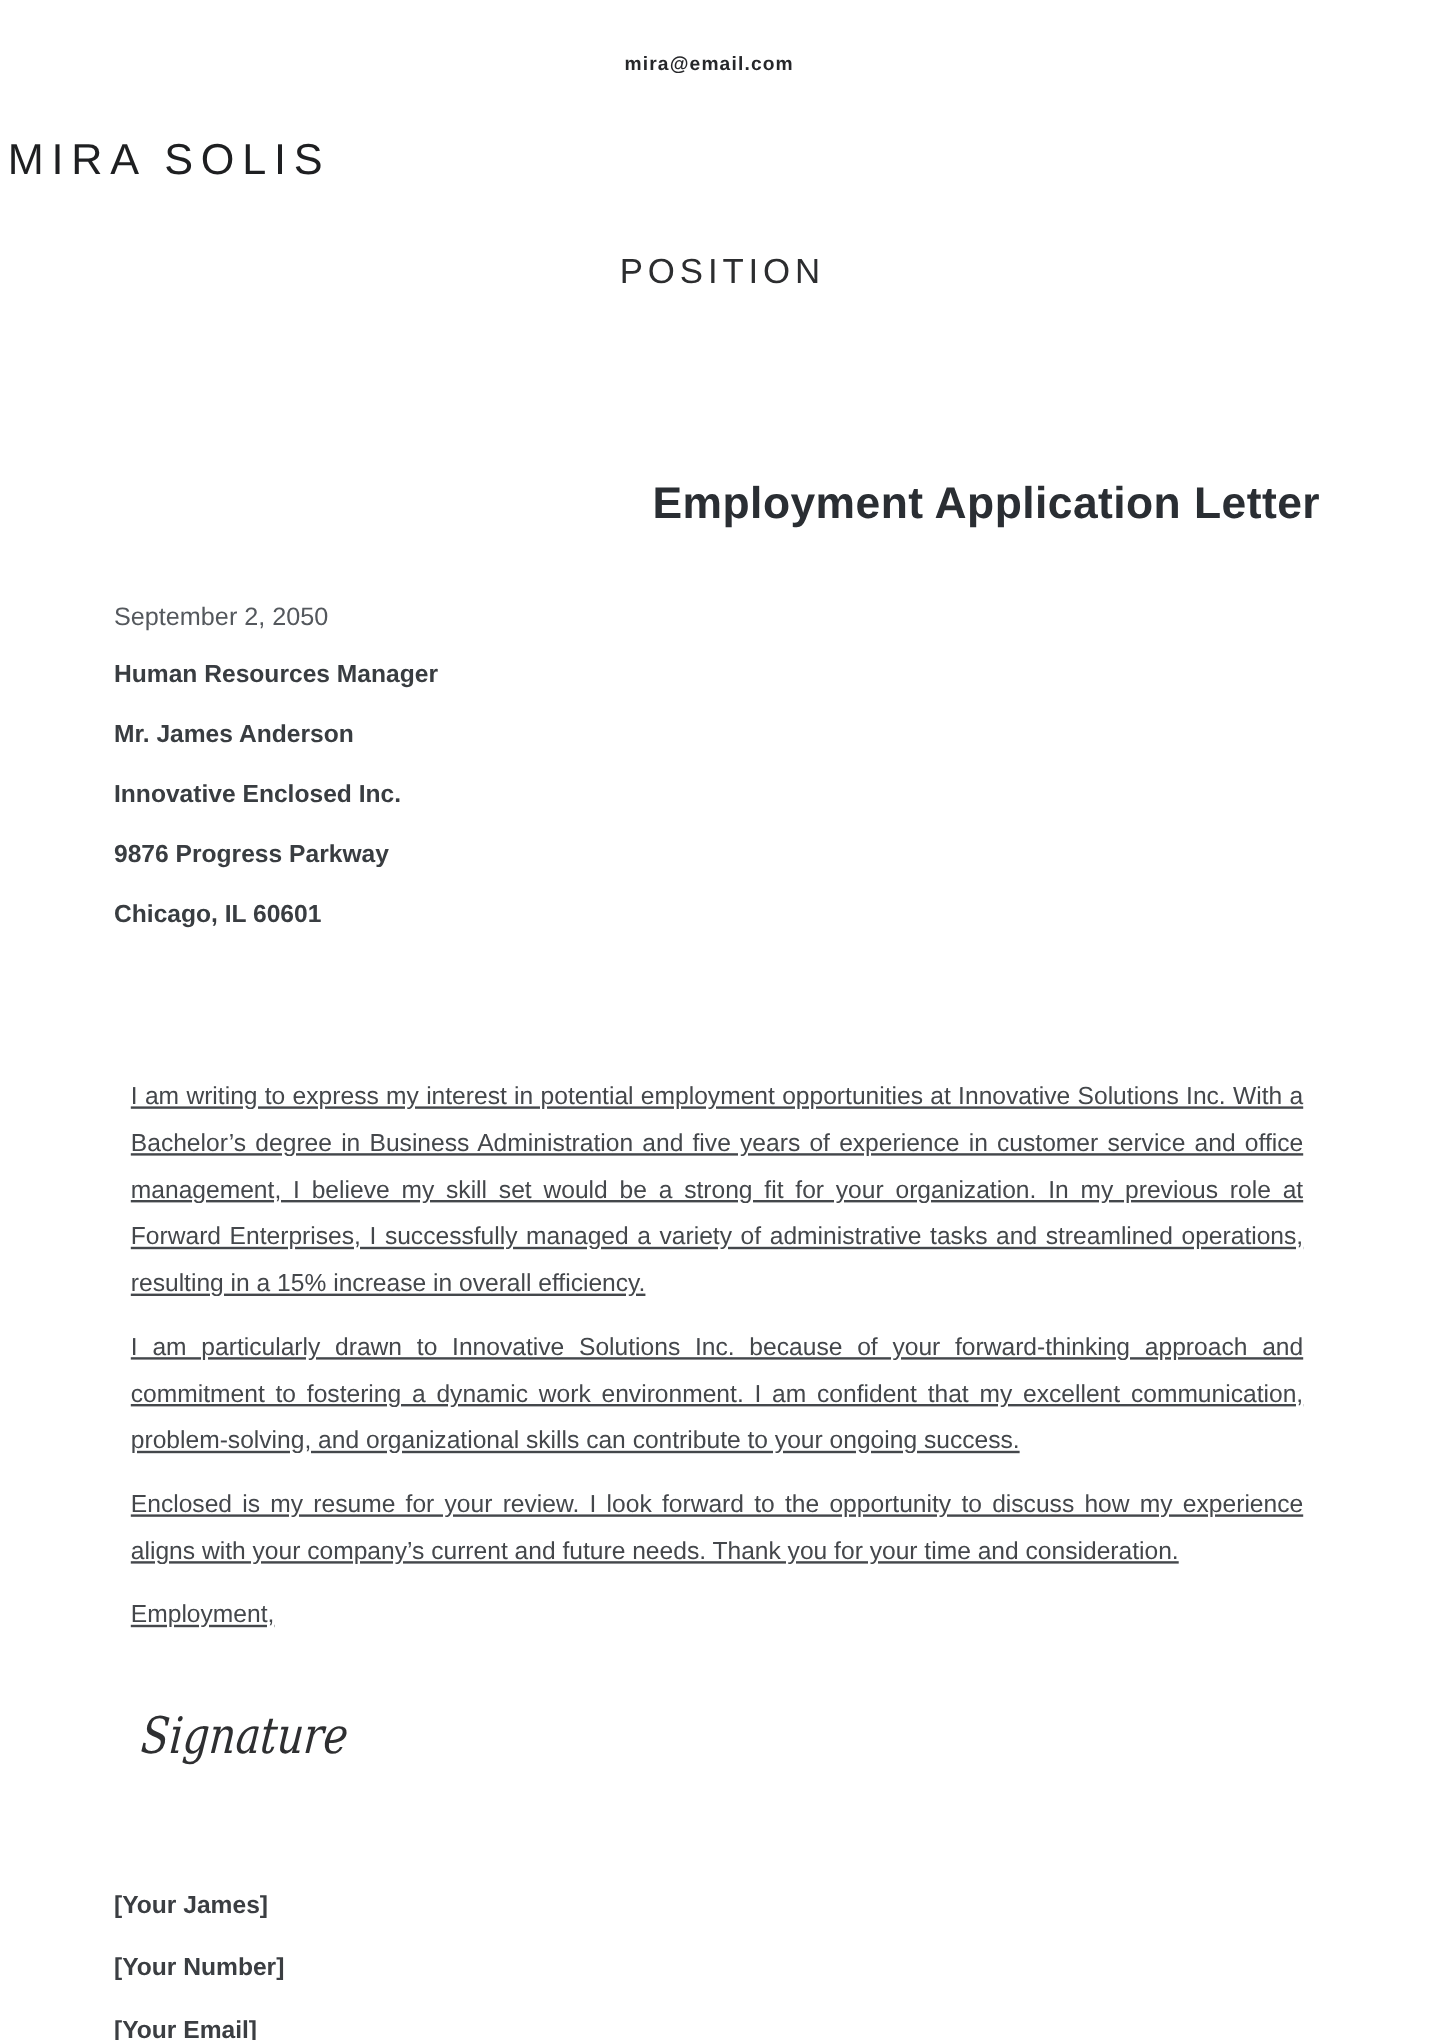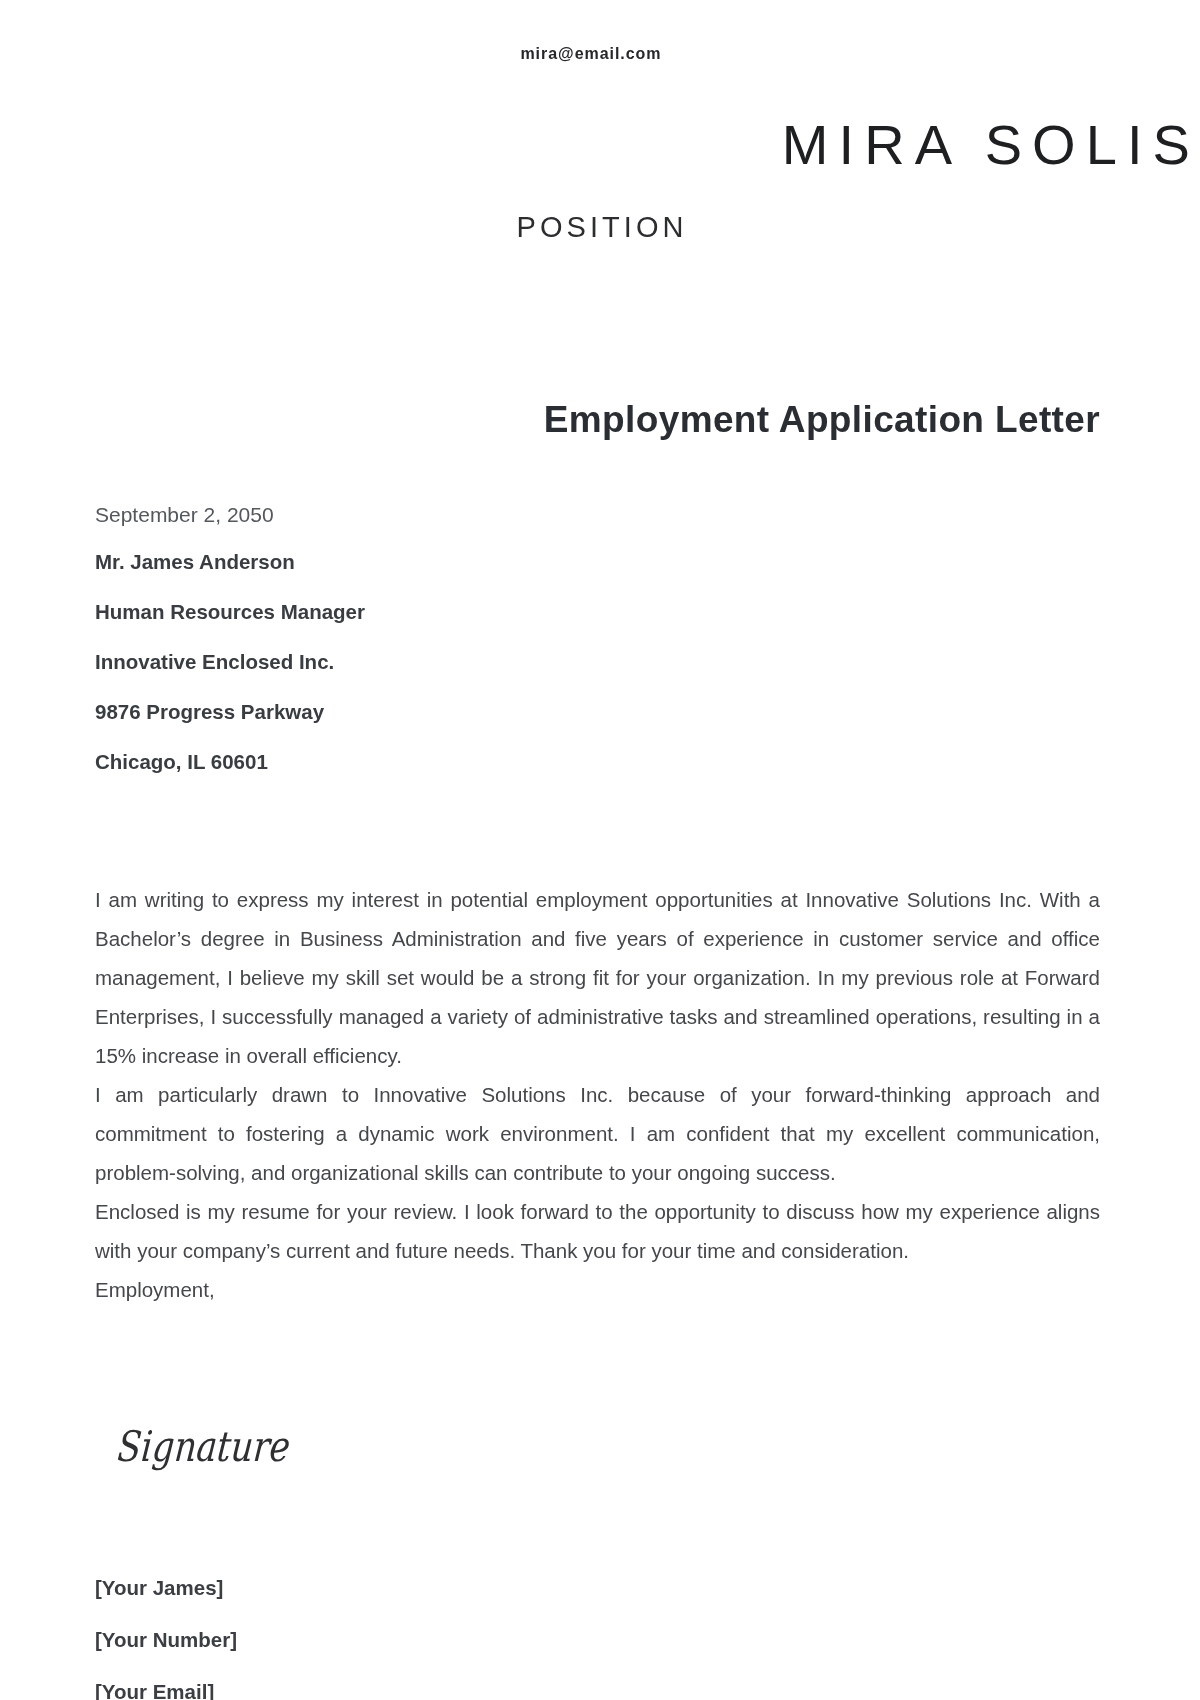--- a/index.html
+++ b/index.html
@@ -23,22 +23,22 @@
     top: 45px; left: 0; right: 18px;
     text-align: center;
     font-size: 16px;
     font-weight: 600;
     letter-spacing: 0.06em;
     color: #26272a;
   }
   .header-name {
     position: absolute;
     top: 112px; left: 0; right: 0;
-    text-align: right;
-    font-size: 56px;
+    text-align: left;
+    font-size: 36px;
     font-weight: 500;
     letter-spacing: 0.18em;
     text-indent: 0.18em;
     color: #1e1f21;
   }
   .header-position {
     position: absolute;
     top: 211px; left: 0; right: 0;
     text-align: center;
     font-size: 29px;
@@ -82,21 +82,21 @@
     line-height: 25px;
     color: #44474b;
   }
   .body-text {
     top: 880px;
     font-size: 20.5px;
     line-height: 39px;
     color: #44474b;
     text-align: justify;
   }
-  .body-text p { margin: 0; }
+  .body-text p { margin: 14px; text-decoration: underline; }
   .body-text .closing { text-align: left; }
 
   
   .signature {
     position: absolute;
     left: 118px;
     top: 1422px;
     font-family: "DejaVu Serif", serif;
     font-style: italic;
     font-size: 42px;
@@ -126,22 +126,22 @@
 
   <div class="header-name">MIRA SOLIS</div>
 
   <div class="header-position">POSITION</div>
 
   <h1 class="doc-title">Employment Application Letter</h1>
 
   <div class="col date-block">September 2, 2050</div>
 
   <div class="col recipient">
+    <div class="r-line">Human Resources Manager</div>
     <div class="r-line">Mr. James Anderson</div>
-    <div class="r-line">Human Resources Manager</div>
     <div class="r-line">Innovative Enclosed Inc.</div>
     <div class="r-line">9876 Progress Parkway</div>
     <div class="r-line">Chicago, IL 60601</div>
   </div>
 
 
   <div class="col body-text">
     <p>I am writing to express my interest in potential employment opportunities at Innovative Solutions Inc. With a Bachelor’s degree in Business Administration and five years of experience in customer service and office management, I believe my skill set would be a strong fit for your organization. In my previous role at Forward Enterprises, I successfully managed a variety of administrative tasks and streamlined operations, resulting in a 15% increase in overall efficiency.</p>
     <p>I am particularly drawn to Innovative Solutions Inc. because of your forward-thinking approach and commitment to fostering a dynamic work environment. I am confident that my excellent communication, problem-solving, and organizational skills can contribute to your ongoing success.</p>
     <p>Enclosed is my resume for your review. I look forward to the opportunity to discuss how my experience aligns with your company’s current and future needs. Thank you for your time and consideration.</p>

